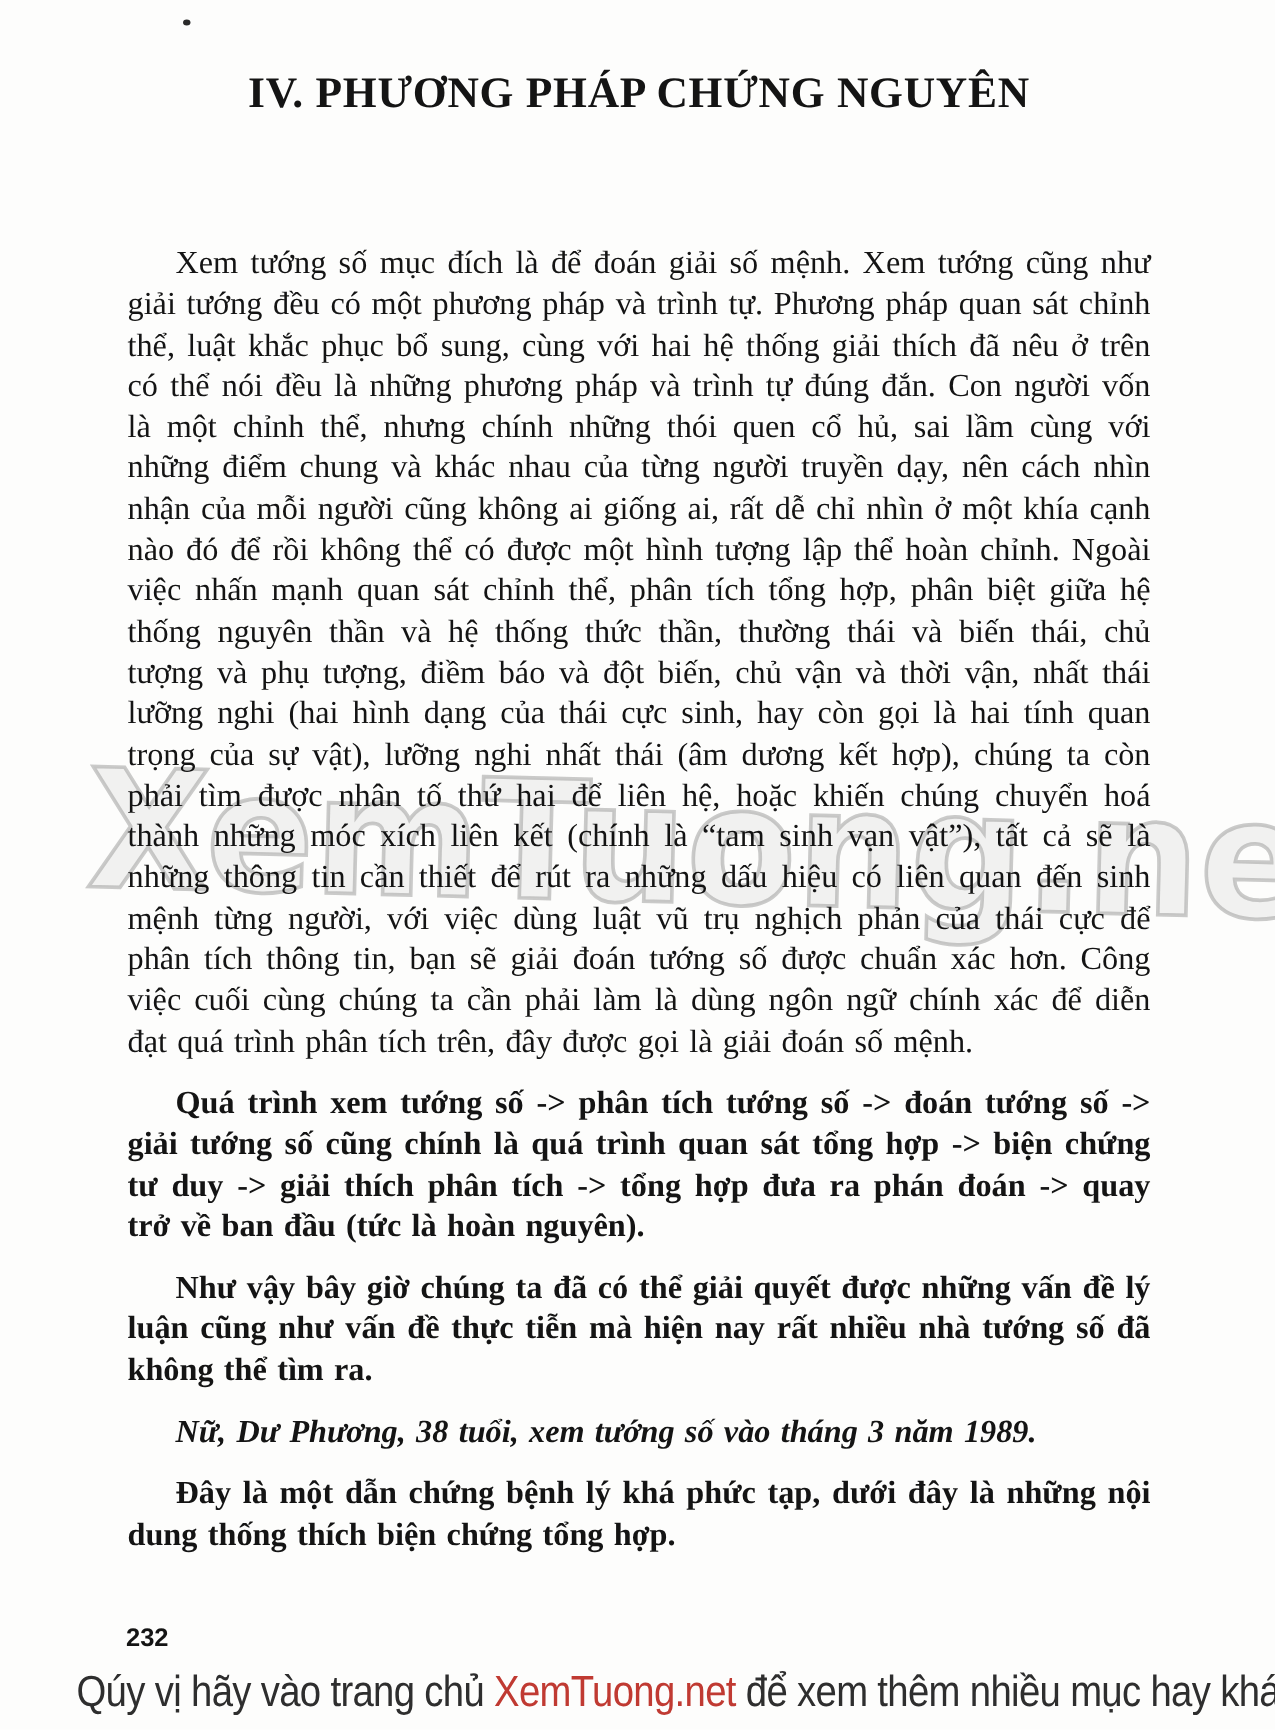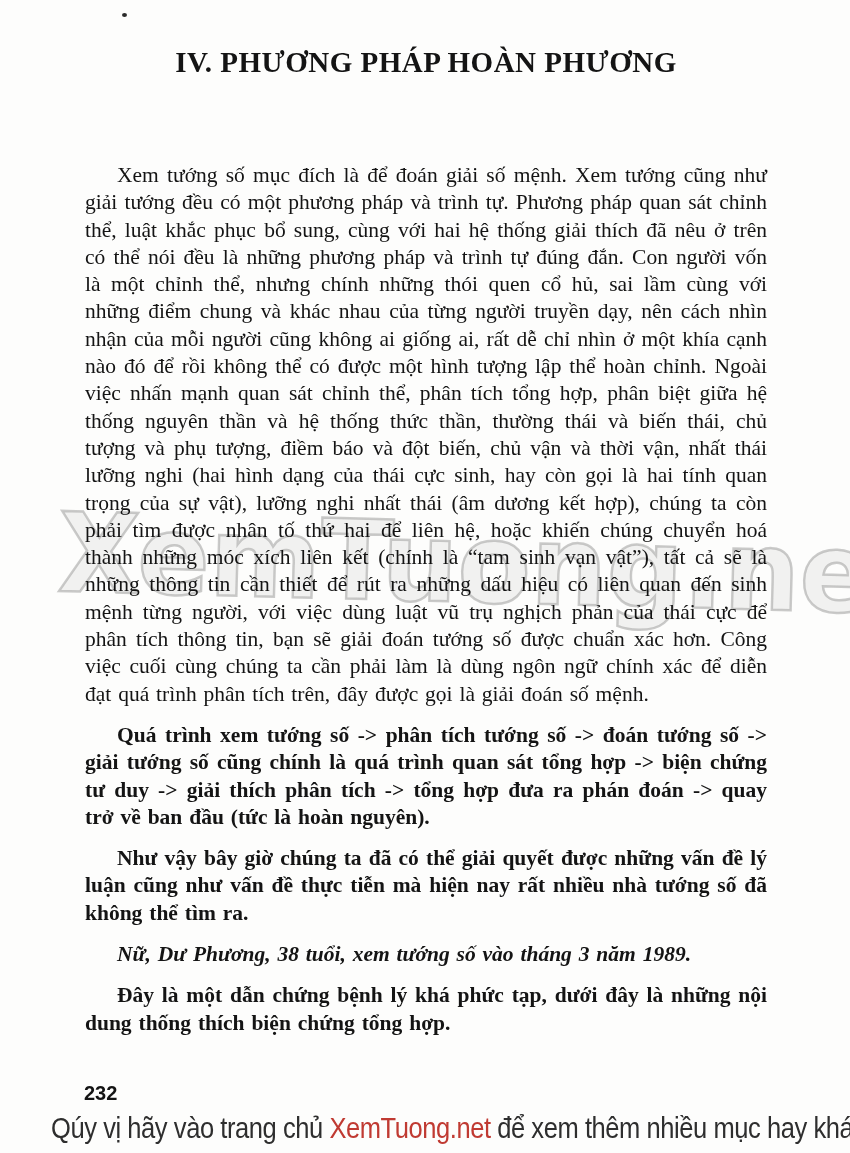--- a/index.html
+++ b/index.html
@@ -46,21 +46,21 @@
     color:rgba(233,233,233,0.55);
     -webkit-text-stroke:2.5px rgba(163,163,163,0.55);
     mix-blend-mode:multiply;
     pointer-events:none;
     z-index:5;
   }
   .page-number{
     position:absolute;left:84px;top:1082px;
     font-family:"Liberation Sans","DejaVu Sans",sans-serif;
     font-weight:bold;
-    font-size:20px;
+    font-size:17px;
     color:var(--body_text,#141414);
   }
   .footer{
     position:absolute;left:0;top:1110px;width:850px;
     text-align:center;
     font-family:"Liberation Sans","DejaVu Sans",sans-serif;
     font-size:29px;line-height:36px;
     letter-spacing:-0.5px;
     transform:scaleX(0.88);
     transform-origin:center;
@@ -72,21 +72,21 @@
   }
 </style>
 </head>
 <body>
 
 <div class="page">
 
   <div class="top-speck"></div>
 
   <div class="title">
-    <div>IV. PHƯƠNG PHÁP HOÀN PHƯƠNG</div>
+    <div>IV. PHƯƠNG PHÁP CHỨNG NGUYÊN</div>
   </div>
 
   <div class="content">
     <p>Xem tướng số mục đích là để đoán giải số mệnh. Xem tướng cũng như giải tướng đều có một phương pháp và trình tự. Phương pháp quan sát chỉnh thể, luật khắc phục bổ sung, cùng với hai hệ thống giải thích đã nêu ở trên có thể nói đều là những phương pháp và trình tự đúng đắn. Con người vốn là một chỉnh thể, nhưng chính những thói quen cổ hủ, sai lầm cùng với những điểm chung và khác nhau của từng người truyền dạy, nên cách nhìn nhận của mỗi người cũng không ai giống ai, rất dễ chỉ nhìn ở một khía cạnh nào đó để rồi không thể có được một hình tượng lập thể hoàn chỉnh. Ngoài việc nhấn mạnh quan sát chỉnh thể, phân tích tổng hợp, phân biệt giữa hệ thống nguyên thần và hệ thống thức thần, thường thái và biến thái, chủ tượng và phụ tượng, điềm báo và đột biến, chủ vận và thời vận, nhất thái lưỡng nghi (hai hình dạng của thái cực sinh, hay còn gọi là hai tính quan trọng của sự vật), lưỡng nghi nhất thái (âm dương kết hợp), chúng ta còn phải tìm được nhân tố thứ hai để liên hệ, hoặc khiến chúng chuyển hoá thành những móc xích liên kết (chính là “tam sinh vạn vật”), tất cả sẽ là những thông tin cần thiết để rút ra những dấu hiệu có liên quan đến sinh mệnh từng người, với việc dùng luật vũ trụ nghịch phản của thái cực để phân tích thông tin, bạn sẽ giải đoán tướng số được chuẩn xác hơn. Công việc cuối cùng chúng ta cần phải làm là dùng ngôn ngữ chính xác để diễn đạt quá trình phân tích trên, đây được gọi là giải đoán số mệnh.</p>
     <p>Quá trình xem tướng số -&gt; phân tích tướng số -&gt; đoán tướng số -&gt; giải tướng số cũng chính là quá trình quan sát tổng hợp -&gt; biện chứng tư duy -&gt; giải thích phân tích -&gt; tổng hợp đưa ra phán đoán -&gt; quay trở về ban đầu (tức là hoàn nguyên).</p>
     <p>Như vậy bây giờ chúng ta đã có thể giải quyết được những vấn đề lý luận cũng như vấn đề thực tiễn mà hiện nay rất nhiều nhà tướng số đã không thể tìm ra.</p>
     <p class="emphasis">Nữ, Dư Phương, 38 tuổi, xem tướng số vào tháng 3 năm 1989.</p>
     <p>Đây là một dẫn chứng bệnh lý khá phức tạp, dưới đây là những nội dung thống thích biện chứng tổng hợp.</p>
   </div>
 

